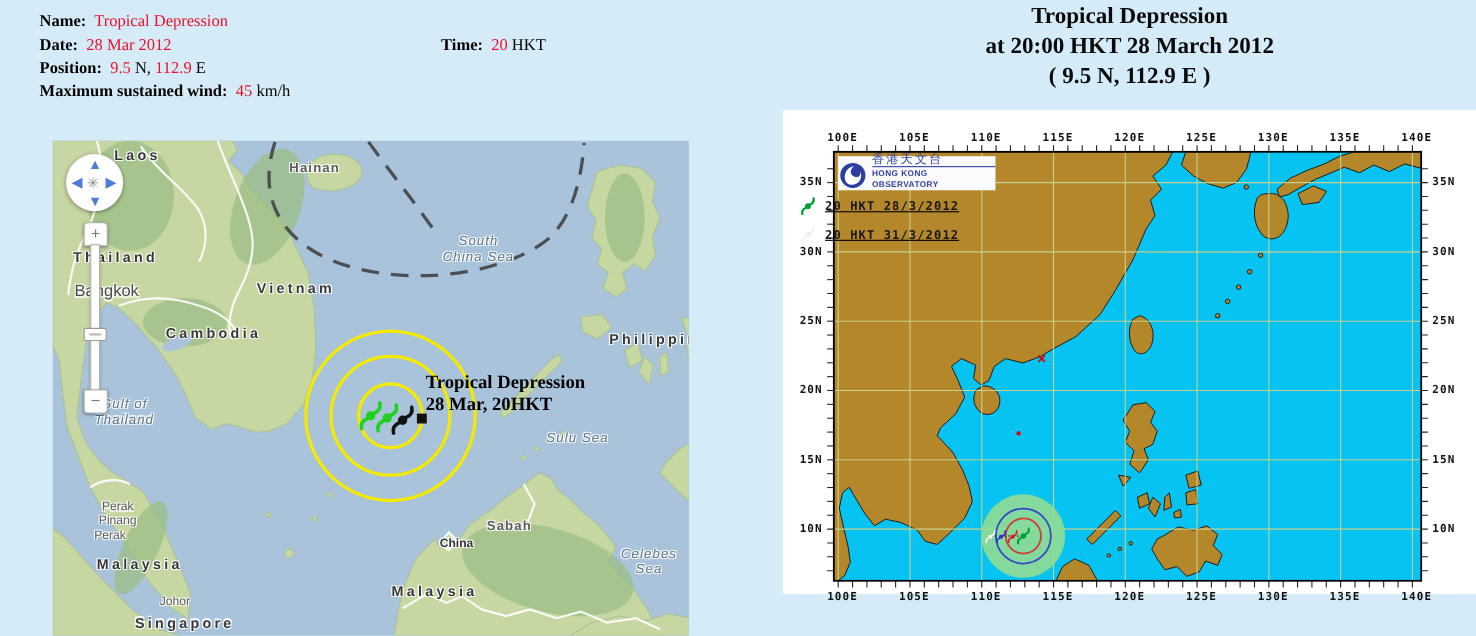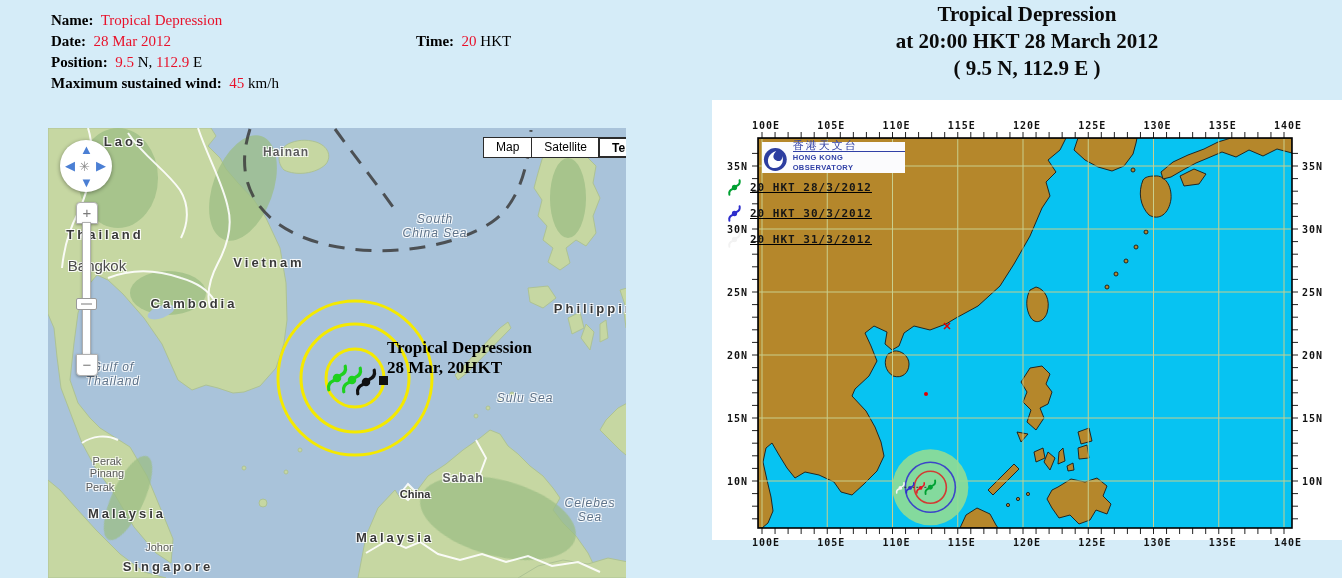--- a/index.html
+++ b/index.html
@@ -1,19 +1,19 @@
 <!DOCTYPE html>
 <html><head>
 <meta charset="utf-8">
 <style>
   html,body{margin:0;padding:0;background:#d5ecf8;}
   #stage{position:relative;width:1342px;height:578px;background:#d5ecf8;overflow:hidden;
          font-family:"Liberation Sans",sans-serif;}
   
-  .info{position:absolute;left:51px;top:10px;width:640px;font-family:"Liberation Serif",serif;
+  .info{position:absolute;left:36px;top:10px;width:640px;font-family:"Liberation Serif",serif;
         font-size:15px;color:#000;}
   .info .row{position:relative;height:21px;line-height:21px;white-space:nowrap;}
   .info b{font-weight:700;}
   .red{color:#e8112a;}
   .time-block{position:absolute;left:365px;top:0;}
   
   .rtitle{position:absolute;left:712px;top:1px;width:630px;text-align:center;
           font-family:"Liberation Serif",serif;font-weight:700;font-size:21px;line-height:27px;color:#0a0a0a;}
   
   .gmap{position:absolute;left:48px;top:128px;width:578px;height:450px;overflow:hidden;background:#a9c3da;}
@@ -265,25 +265,20 @@
       <div class="hand">✳</div>
     </div>
 
     <div class="zoomer">
       <div class="zbtn" style="top:0;border-radius:4px 4px 0 0">+</div>
       <div class="ztrack"></div>
       <div class="zhandle"></div>
       <div class="zbtn" style="top:152px;border-radius:0 0 4px 4px">−</div>
     </div>
 
-    <div class="mtypes">
-        <div class="mtbtn">Map</div>
-        <div class="mtbtn">Satellite</div>
-        <div class="mtbtn sel">Terrain</div>
-      </div>
   </div>
 
   <div class="rpanel"></div>
   <svg id="rm-svg" width="1342" height="578" viewBox="0 0 1342 578">
     <defs>
       <clipPath id="plotclip">
           <rect x="758" y="138" width="534" height="390"></rect>
         </clipPath>
     </defs>
     <rect x="758" y="138" width="534" height="390" fill="#07c3f2"></rect>
@@ -547,26 +542,20 @@
   </div>
 
   <div class="legend">
       <div class="lg-row">
         <svg class="lg-sym" viewBox="-11 -11 22 22" style="color: rgb(0, 160, 50);">
           <use href="#tc-sym"></use>
         </svg>
         <span class="lg-txt">20 HKT 28/3/2012</span>
       </div>
       <div class="lg-row">
-        <svg class="lg-sym" viewBox="-11 -11 22 22" style="color: rgb(46, 46, 204);">
-          <use href="#tc-sym"></use>
-        </svg>
-        <span class="lg-txt">20 HKT 30/3/2012</span>
-      </div>
-      <div class="lg-row">
         <svg class="lg-sym" viewBox="-11 -11 22 22" style="color: rgb(242, 242, 242);">
           <use href="#tc-sym"></use>
         </svg>
         <span class="lg-txt">20 HKT 31/3/2012</span>
       </div>
     </div>
 
 </div>
 
 </body></html>

